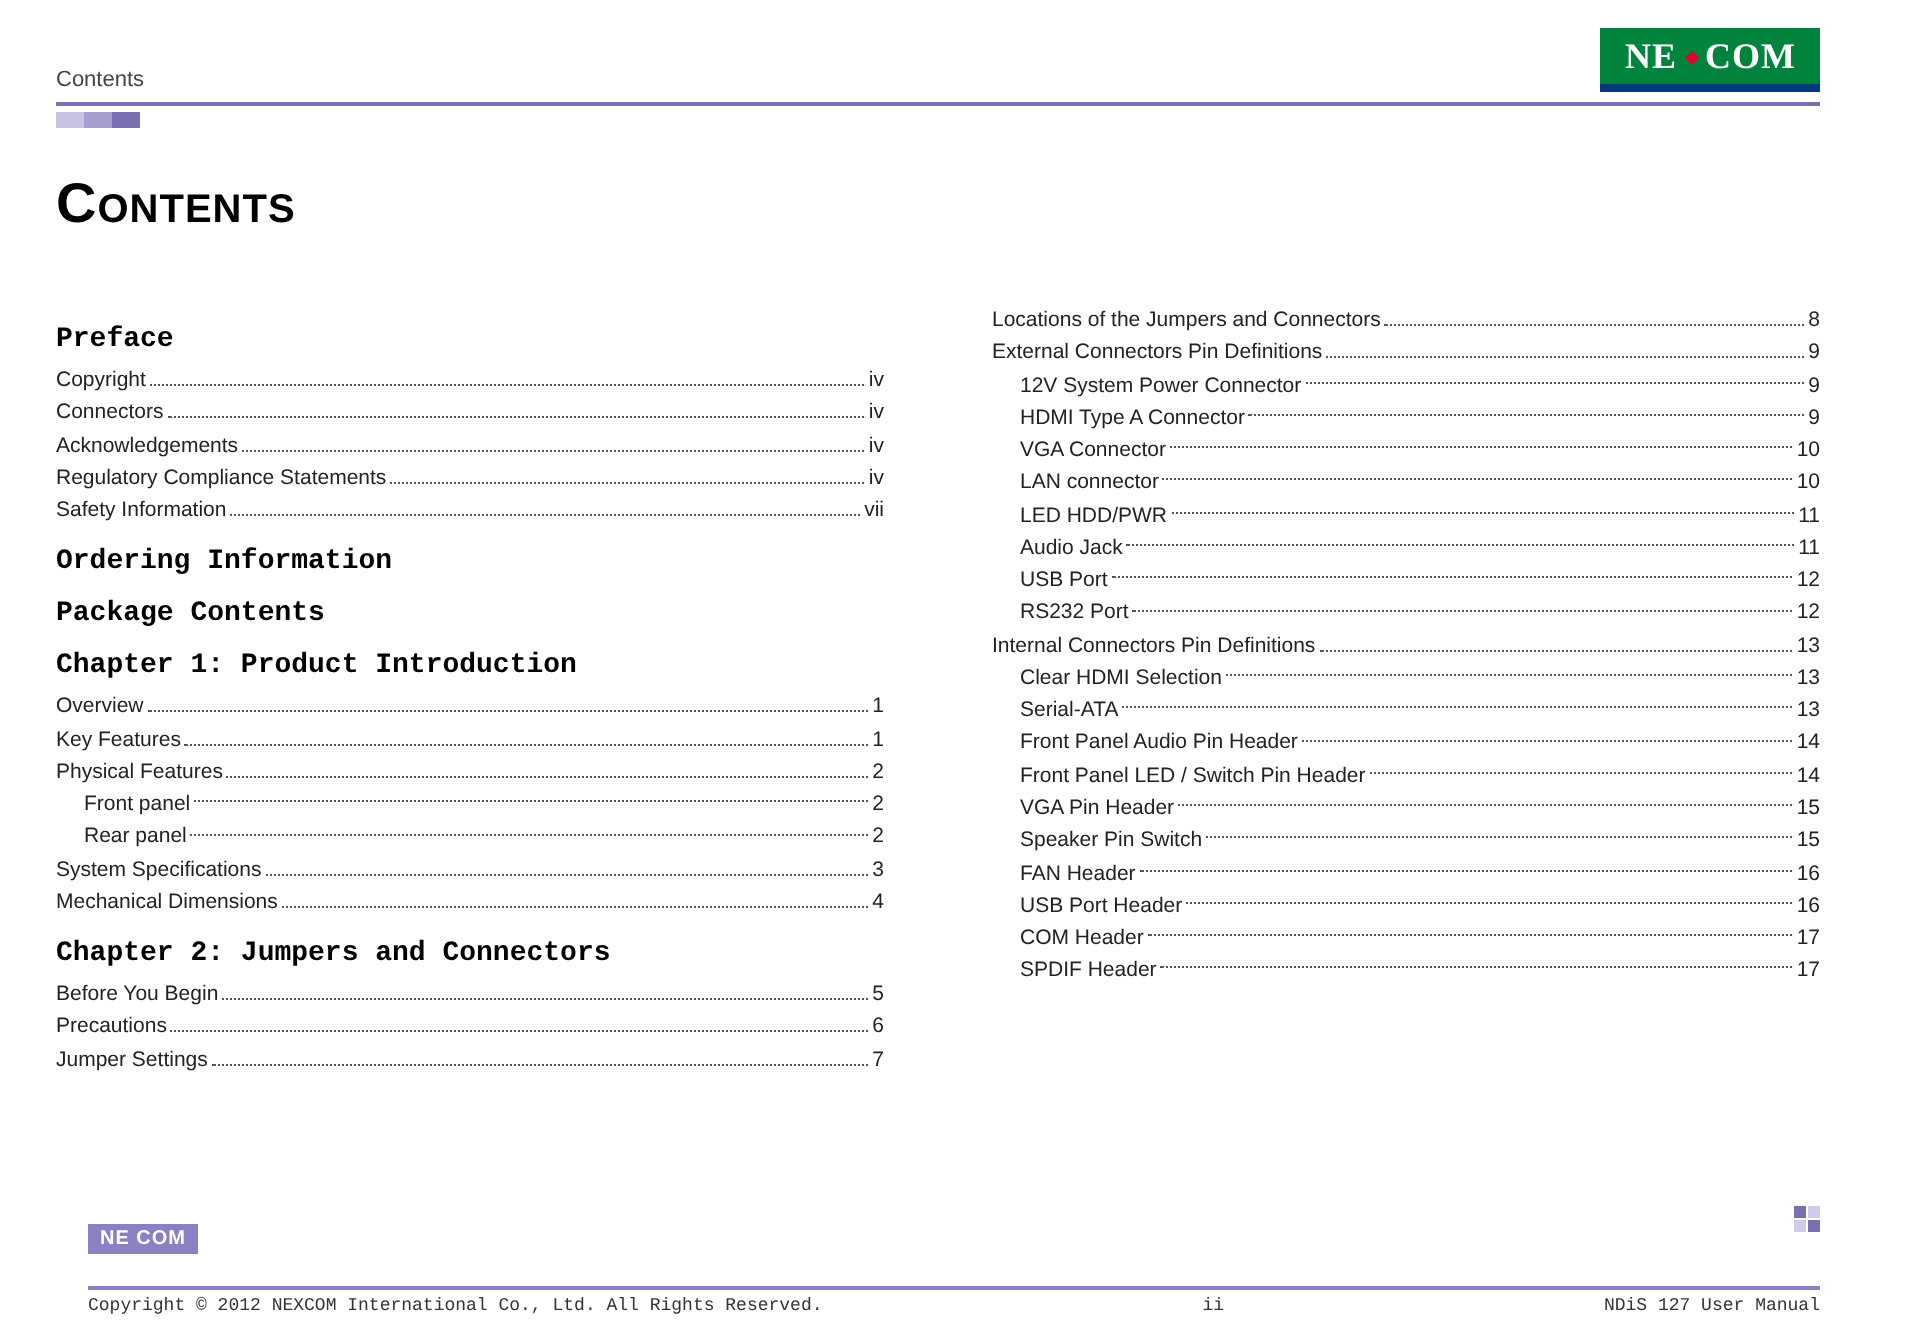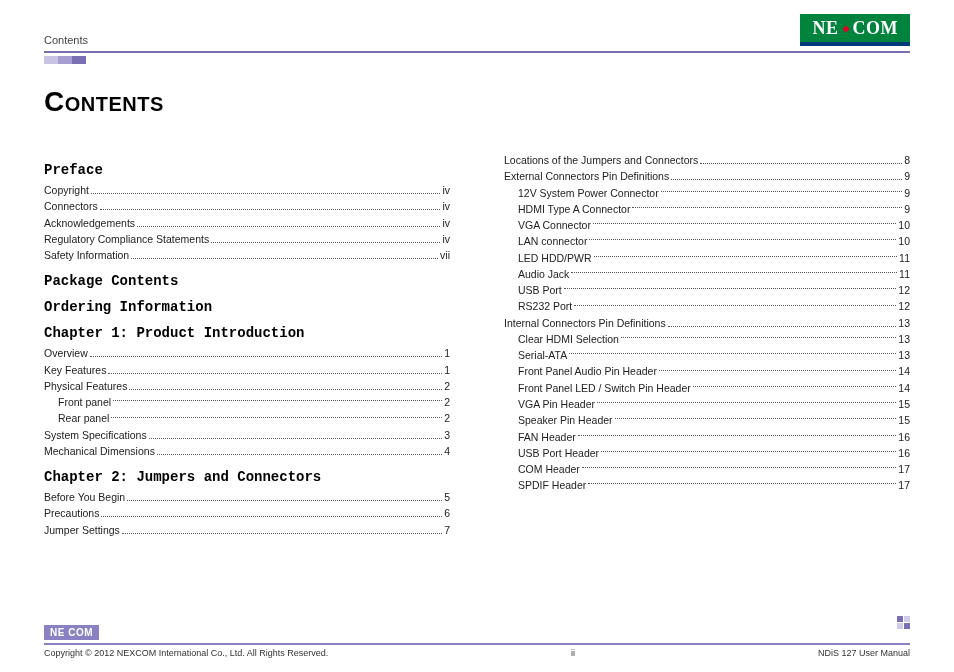--- a/index.html
+++ b/index.html
@@ -5,21 +5,21 @@
   * { margin: 0; padding: 0; box-sizing: border-box; }
   body {
     font-family: "Segoe UI", "Helvetica Neue", Arial, sans-serif;
     background: #fff;
     width: 954px;
     height: 672px;
     position: relative;
     color: #000;
   }
   .page {
-    padding: 18px 44px 0 44px;
+    padding: 18px 44px 0 28px;
   }
   .top-row {
     display: flex;
     justify-content: space-between;
     align-items: flex-end;
     height: 28px;
   }
   .top-label {
     font-size: 11px;
     color: #444;
@@ -115,33 +115,34 @@
     left: 44px; right: 44px; bottom: 14px;
   }
   .footer-logo {
     display: inline-block;
     background: #8a80c4;
     color: #fff;
     font-weight: 700;
     font-size: 10px;
     padding: 2px 6px;
     letter-spacing: 0.5px;
-    margin-bottom: 3px;
+    margin-bottom: 16px;
   }
   .footer-rule {
     height: 2px;
     background: #8a80c4;
   }
   .footer-row {
     display: flex;
     justify-content: space-between;
     align-items: baseline;
     font-size: 9px;
     color: #333;
     margin-top: 3px;
+    font-family: Liberation Mono, monospace;
   }
   .footer-squares {
     position: absolute;
     right: 0;
     top: -6px;
     display: grid;
     grid-template-columns: 6px 6px;
     grid-template-rows: 6px 6px;
     gap: 1px;
   }
@@ -191,22 +192,22 @@
         <div class="toc-line">
           <span class="toc-label">Regulatory Compliance Statements </span>
           <span class="dots"></span>
           <span class="toc-page">iv</span>
         </div>
         <div class="toc-line">
           <span class="toc-label">Safety Information </span>
           <span class="dots"></span>
           <span class="toc-page">vii</span>
         </div>
+        <div class="section-head solo">Ordering Information</div>
         <div class="section-head solo">Package Contents</div>
-        <div class="section-head solo">Ordering Information</div>
         <div class="section-head">Chapter 1: Product Introduction</div>
         <div class="toc-line">
           <span class="toc-label">Overview </span>
           <span class="dots"></span>
           <span class="toc-page">1</span>
         </div>
         <div class="toc-line">
           <span class="toc-label">Key Features </span>
           <span class="dots"></span>
           <span class="toc-page">1</span>
@@ -328,21 +329,21 @@
           <span class="toc-label">Front Panel LED / Switch Pin Header </span>
           <span class="dots"></span>
           <span class="toc-page">14</span>
         </div>
         <div class="toc-line indent1">
           <span class="toc-label">VGA Pin Header </span>
           <span class="dots"></span>
           <span class="toc-page">15</span>
         </div>
         <div class="toc-line indent1">
-          <span class="toc-label">Speaker Pin Header </span>
+          <span class="toc-label">Speaker Pin Switch </span>
           <span class="dots"></span>
           <span class="toc-page">15</span>
         </div>
         <div class="toc-line indent1">
           <span class="toc-label">FAN Header </span>
           <span class="dots"></span>
           <span class="toc-page">16</span>
         </div>
         <div class="toc-line indent1">
           <span class="toc-label">USB Port Header </span>

